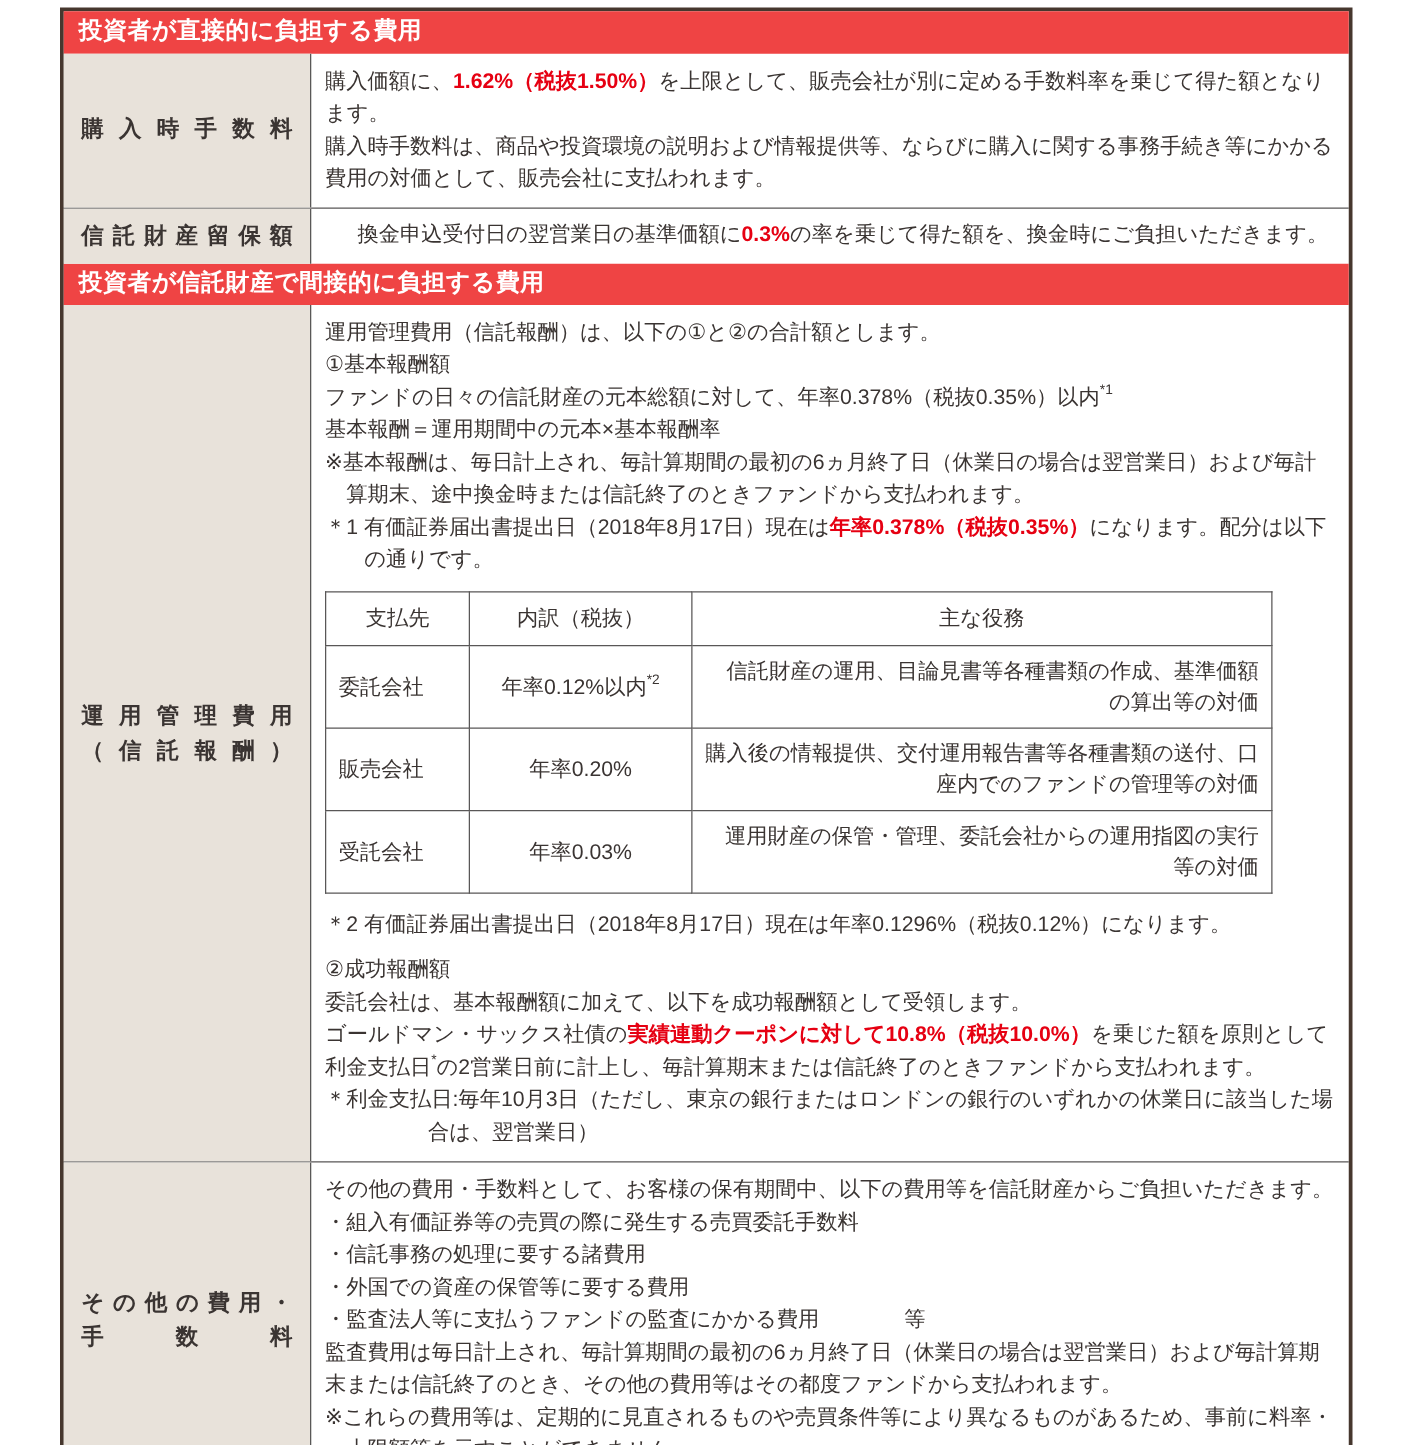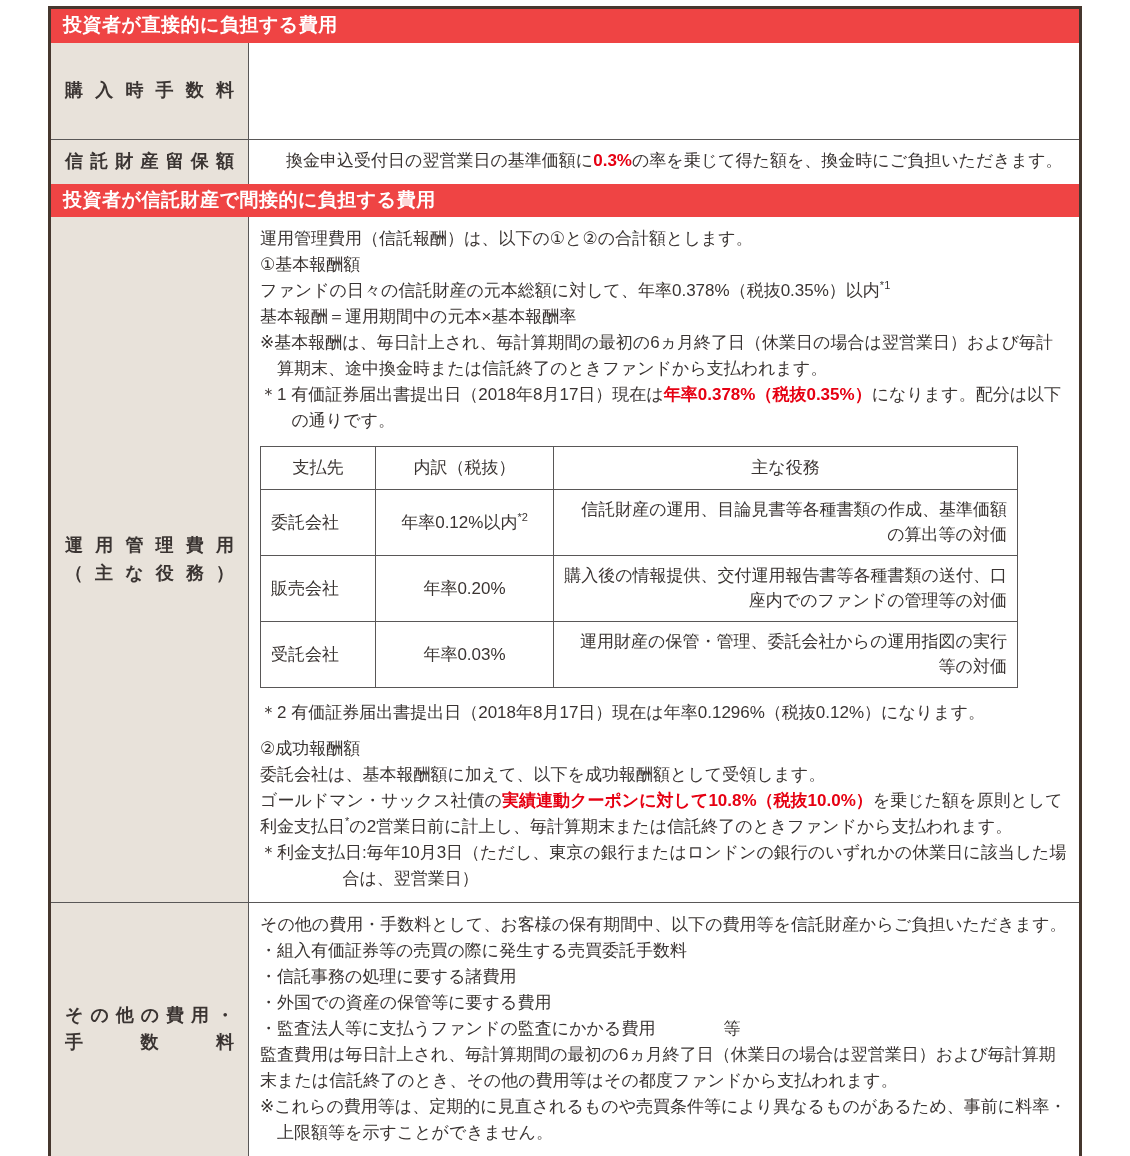--- a/index.html
+++ b/index.html
@@ -78,37 +78,41 @@
 
 <div class="doc">
   <div class="fee-table">
 
     <div class="sec-header">投資者が直接的に負担する費用</div>
 
     <div class="row first min-purchase">
       <div class="label-cell">
         <div class="jline">購入時手数料</div>
       </div>
+      <div class="content-cell">
+        <p><span>購入価額に、</span><span class="red">1.62%（税抜1.50%）</span><span>を上限として、販売会社が別に定める手数料率を乗じて得た額となります。</span></p>
+        <p>購入時手数料は、商品や投資環境の説明および情報提供等、ならびに購入に関する事務手続き等にかかる費用の対価として、販売会社に支払われます。</p>
+      </div>
     </div>
 
     <div class="row min-retention">
       <div class="label-cell">
         <div class="jline">信託財産留保額</div>
       </div>
       <div class="content-cell">
         <p><span>換金申込受付日の翌営業日の基準価額に</span><span class="red">0.3%</span><span>の率を乗じて得た額を、換金時にご負担いただきます。</span></p>
       </div>
     </div>
 
     <div class="sec-header">投資者が信託財産で間接的に負担する費用</div>
 
     <div class="row first">
       <div class="label-cell">
         <div class="jline">運用管理費用</div>
-        <div class="jline">（主な役務）</div>
+        <div class="jline">（信託報酬）</div>
       </div>
       <div class="content-cell">
         <p>運用管理費用（信託報酬）は、以下の①と②の合計額とします。</p>
         <p>①基本報酬額</p>
         <p><span>ファンドの日々の信託財産の元本総額に対して、年率0.378%（税抜0.35%）以内</span><span class="sup">*1</span></p>
         <p>基本報酬＝運用期間中の元本×基本報酬率</p>
         <p class="hang1">※基本報酬は、毎日計上され、毎計算期間の最初の6ヵ月終了日（休業日の場合は翌営業日）および毎計算期末、途中換金時または信託終了のときファンドから支払われます。</p>
         <p class="hang2"><span>＊1 有価証券届出書提出日（2018年8月17日）現在は</span><span class="red">年率0.378%（税抜0.35%）</span><span>になります。配分は以下の通りです。</span></p>
 
         <table class="inner-table">

